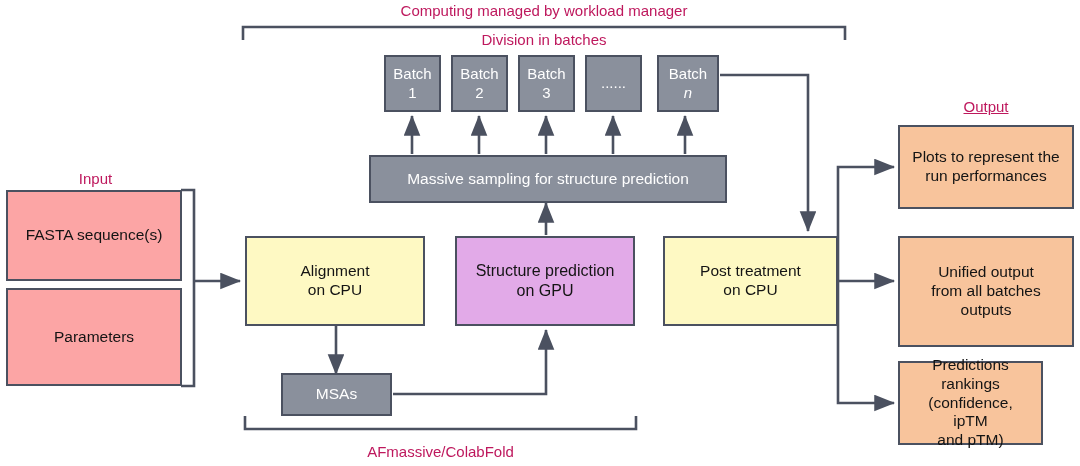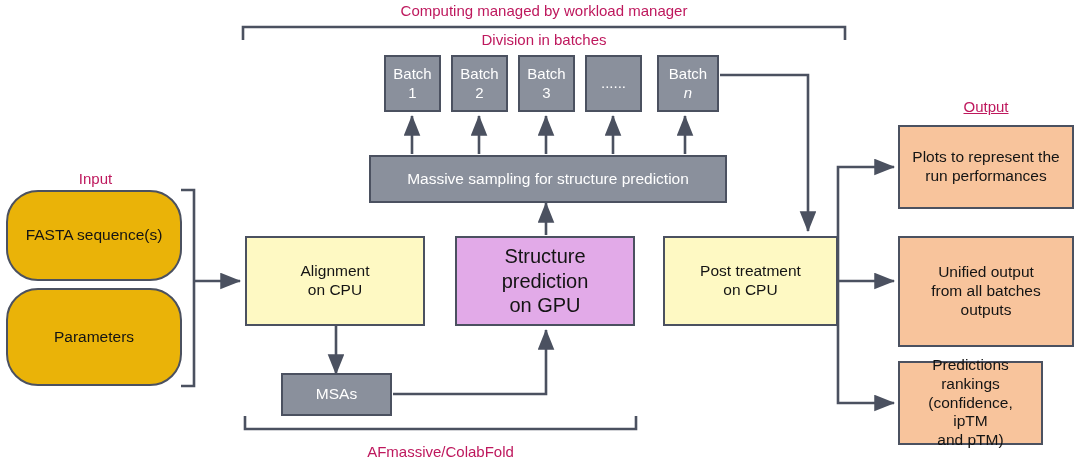--- a/index.html
+++ b/index.html
@@ -4,23 +4,23 @@
 <style>
   html,body{margin:0;padding:0;background:#ffffff;}
   body{width:1080px;height:466px;position:relative;overflow:hidden;
        font-family:"Liberation Sans","DejaVu Sans",sans-serif;color:#1a1a1a;}
   #diagram{position:absolute;left:0;top:0;width:1080px;height:466px;}
   .lbl{position:absolute;text-align:center;white-space:nowrap;font-size:15px;color:#be185d;}
   .box{position:absolute;box-sizing:border-box;border:2.5px solid #4b5160;
        display:flex;align-items:center;justify-content:center;text-align:center;
        line-height:1.22;}
   .box span{display:block;padding:0 6px;}
-  .blue{background:#eab308;color:#141414;font-size:15.5px;border-radius:32px;}
+  .blue{background:#fca5a5;color:#141414;font-size:15.5px;}
   .purple{background:#fef9c3;color:#141414;font-size:15.5px;}
-  .pink{background:#e2aae8;color:#141414;font-size:20px;}
+  .pink{background:#e2aae8;color:#141414;font-size:16px;}
   .gray{background:#8a909c;color:#ffffff;font-size:15.5px;}
   .orange{background:#f8c49c;color:#141414;font-size:15.5px;}
   .batch{font-size:15px;}
   .ital{font-style:italic;}
   svg.edges{position:absolute;left:0;top:0;width:1080px;height:466px;overflow:visible;}
 </style>
 </head>
 <body>
 
 <div id="diagram">

